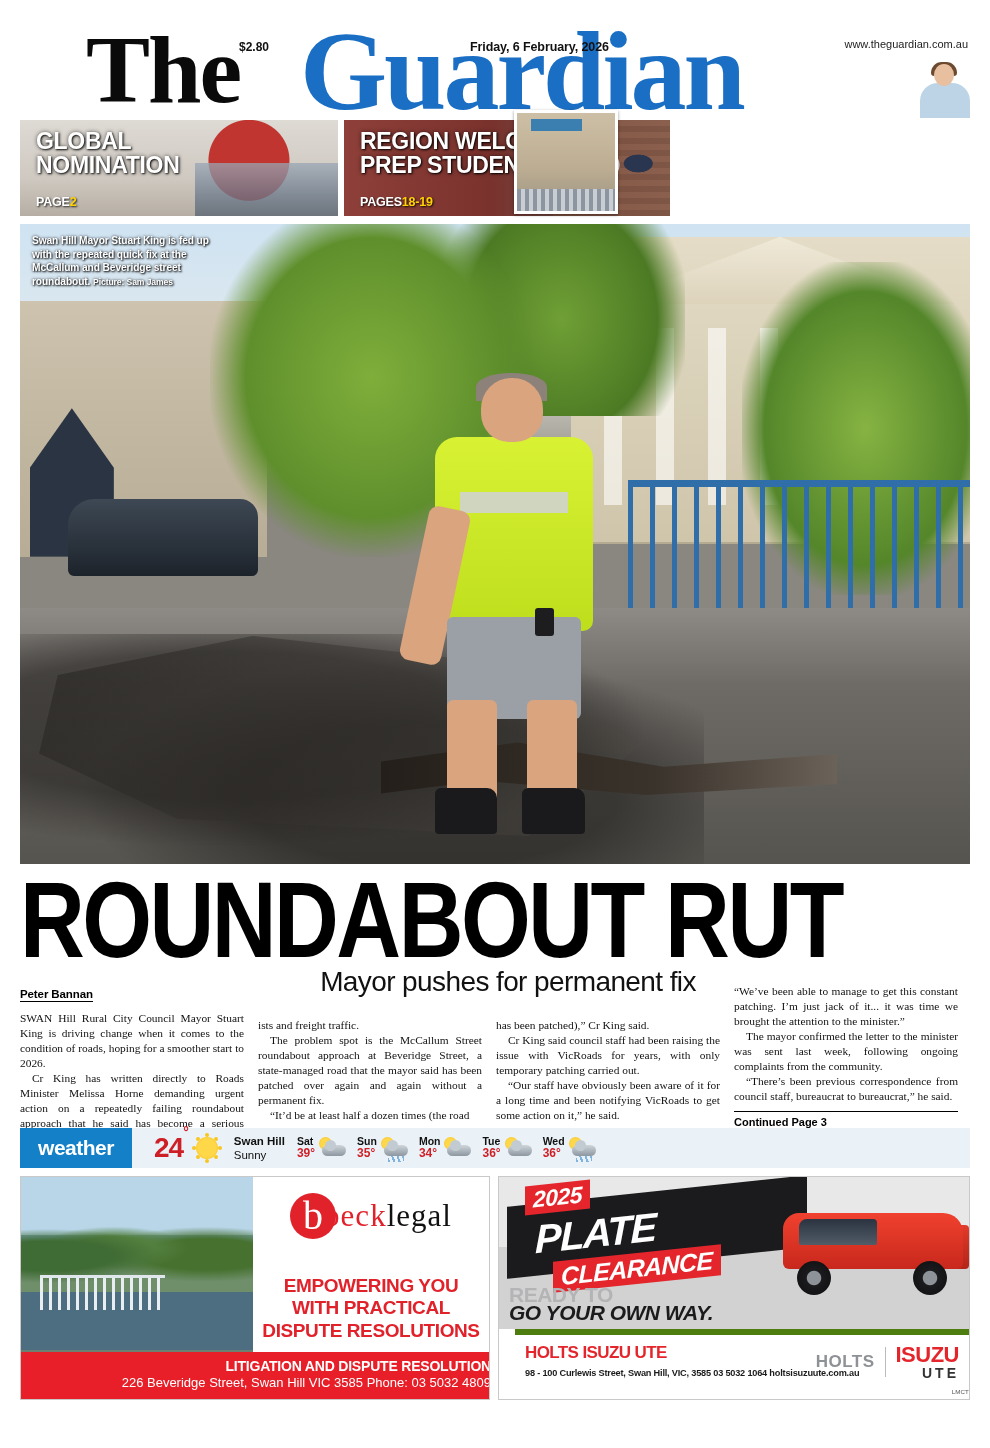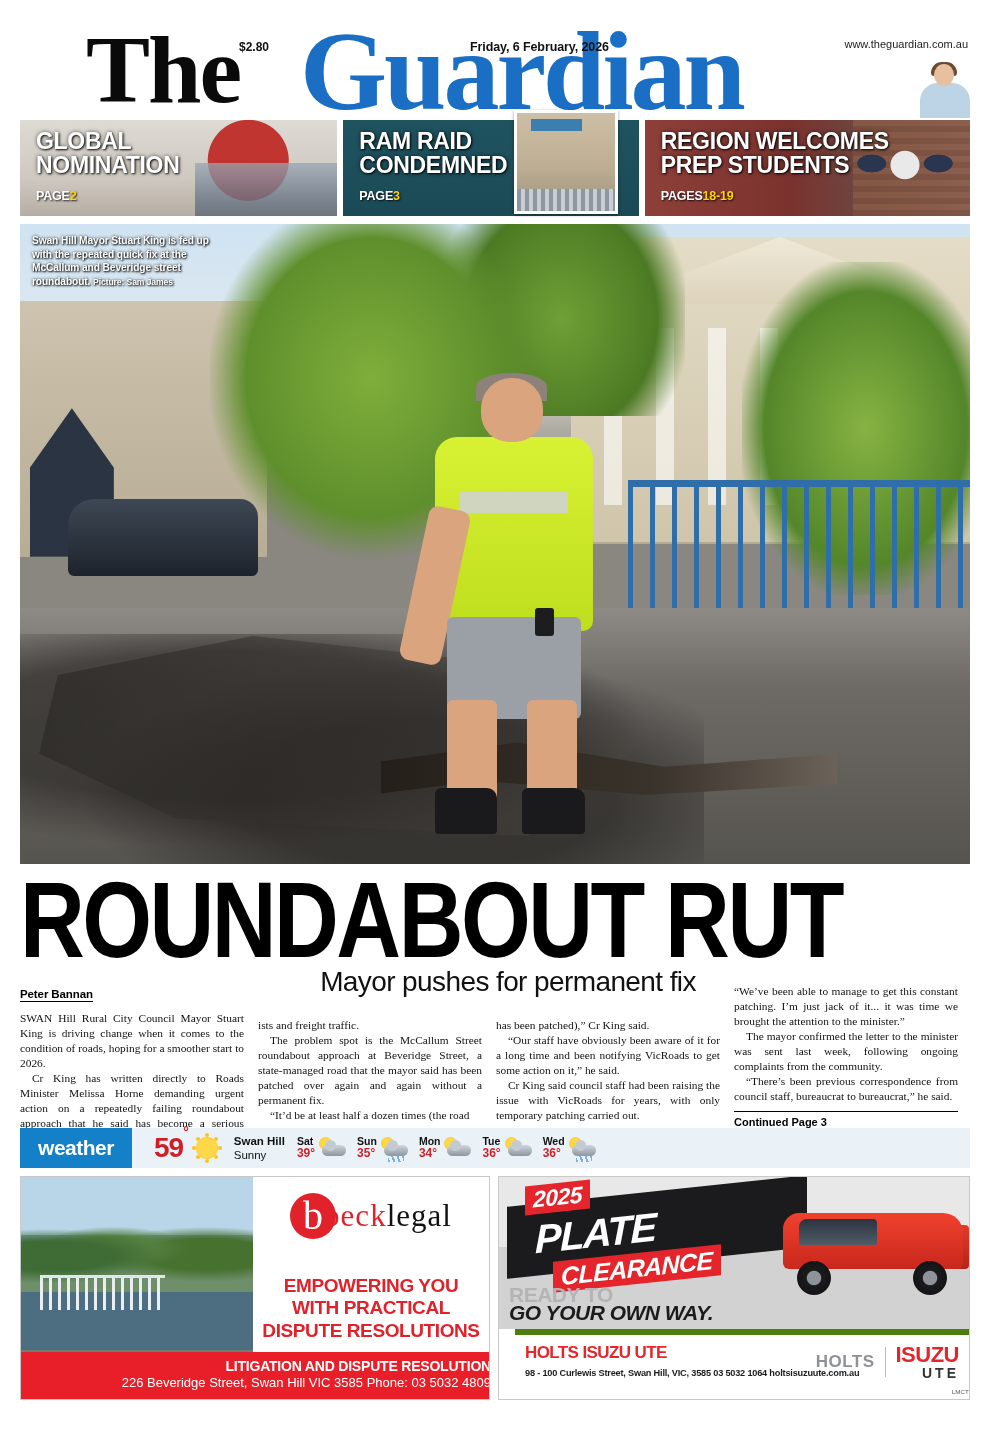--- a/index.html
+++ b/index.html
@@ -137,21 +137,21 @@
   }
   .teaser .ttl {
     font-size: 23px;
     font-weight: 700;
     line-height: 1.04;
     color: #fff;
     text-shadow: 1px 1px 2px rgba(0,0,0,.85), 0 0 4px rgba(0,0,0,.6);
     letter-spacing: -0.3px;
   }
   .teaser .pg {
-    margin-top: 11px;
+    margin-top: 17px;
     font-size: 12.5px;
     font-weight: 700;
     color: #fff;
     text-shadow: 1px 1px 2px rgba(0,0,0,.85);
     letter-spacing: -0.2px;
   }
   .teaser .pg .num { color: #ffd200; }
 
   
   .inset-photo {
@@ -646,32 +646,20 @@
       <div class="ttl">
         <div>GLOBAL</div>
         <div>NOMINATION</div>
       </div>
       <div class="pg">
         <span>PAGE</span><span class="num">2</span>
       </div>
     </div>
   </div>
 
-  <div class="teaser t2">
-    <div class="photo"></div>
-    <div class="ttxt">
-      <div class="ttl">
-        <div>RAM RAID</div>
-        <div>CONDEMNED</div>
-      </div>
-      <div class="pg">
-        <span>PAGE</span><span class="num">3</span>
-      </div>
-    </div>
-  </div>
 
   <div class="teaser t3">
     <div class="photo"></div>
     <div class="kids"></div>
     <div class="ttxt">
       <div class="ttl">
         <div>REGION WELCOMES</div>
         <div>PREP STUDENTS</div>
       </div>
       <div class="pg">
@@ -736,41 +724,41 @@
       <div class="body-text">
         <p class="first">ists and freight traffic.</p>
         <p>The problem spot is the McCallum Street roundabout approach at Beveridge Street, a state-managed road that the mayor said has been patched over again and again without a permanent fix.</p>
         <p>“It’d be at least half a dozen times (the road</p>
       </div>
     </div>
 
     <div class="col c3 colpad-top">
       <div class="body-text">
         <p class="first">has been patched),” Cr King said.</p>
+        <p>Cr King said council staff had been raising the issue with VicRoads for years, with only temporary patching carried out.</p>
         <p>“Our staff have obviously been aware of it for a long time and been notifying VicRoads to get some action on it,” he said.</p>
-        <p>Cr King said council staff had been raising the issue with VicRoads for years, with only temporary patching carried out.</p>
       </div>
     </div>
 
     <div class="col c4">
       <div class="body-text">
         <p class="first">“We’ve been able to manage to get this constant patching. I’m just jack of it... it was time we brought the attention to the minister.”</p>
         <p>The mayor confirmed the letter to the minister was sent last week, following ongoing complaints from the community.</p>
         <p>“There’s been previous correspondence from council staff, bureaucrat to bureaucrat,” he said.</p>
       </div>
       <div class="contd">Continued Page 3</div>
     </div>
 
   </div>
 </div>
 
 <div class="weather">
   <div class="wx-label">weather</div>
   <div class="wx-temp">
-    <span>59</span><sup>°</sup>
+    <span>24</span><sup>°</sup>
   </div>
   <div class="wx-sun"></div>
   <div class="wx-place">
     <b>Swan Hill</b><br>
     <span>Sunny</span>
   </div>
 
   <div class="wx-days">
 
     <div class="wx-day">

